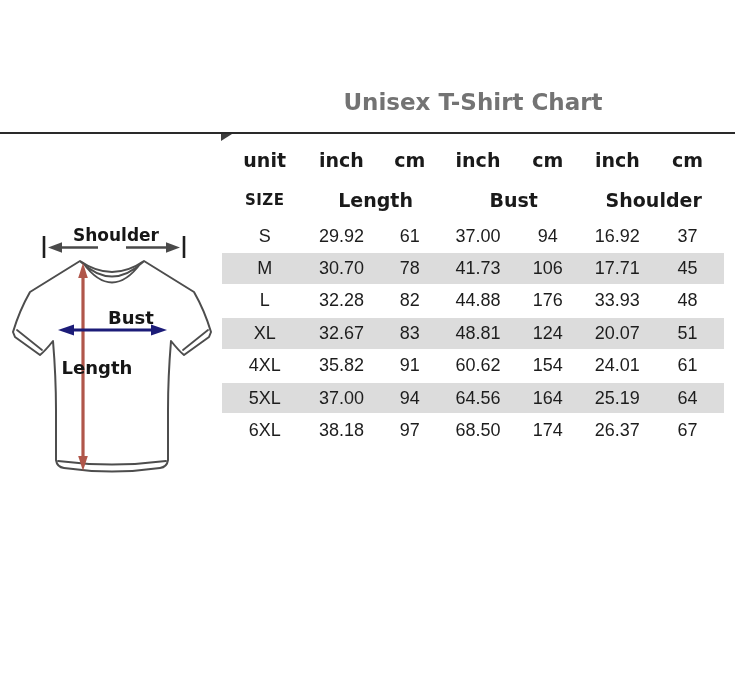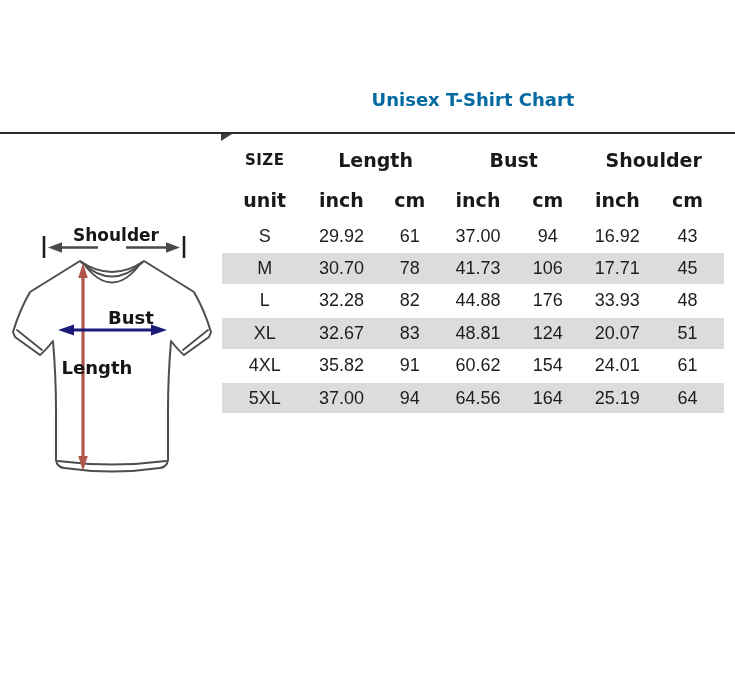--- a/index.html
+++ b/index.html
@@ -9,22 +9,22 @@
     font-family: "Liberation Sans", sans-serif;
     position: relative;
     overflow: hidden;
   }
   .page-title {
     position: absolute;
     left: 222px; top: 89px; width: 502px;
     text-align: center;
     font-family: "DejaVu Sans", sans-serif;
     font-weight: bold;
-    font-size: 18px;
-    color: #0369a1;
+    font-size: 23px;
+    color: #737373;
     white-space: nowrap;
   }
   .top-line {
     position: absolute;
     left: 0; top: 132px;
     width: 735px; height: 2px;
     background: #2a2a2a;
   }
   .corner-mark {
     position: absolute;
@@ -141,44 +141,44 @@
     <col style="width:17%">
       <col style="width:13.6%">
       <col style="width:13.6%">
     <col style="width:13.6%">
       <col style="width:14.2%">
       <col style="width:13.5%">
       <col style="width:14.5%">
   </colgroup>
   <thead>
     <tr>
-      <th class="size-h">SIZE</th>
-      <th colspan="2">Length</th>
-      <th colspan="2">Bust</th>
-      <th colspan="2">Shoulder</th>
-    </tr>
-    <tr>
       <th>unit</th>
       <th>inch</th>
       <th>cm</th>
       <th>inch</th>
       <th>cm</th>
       <th>inch</th>
       <th>cm</th>
     </tr>
+    <tr>
+      <th class="size-h">SIZE</th>
+      <th colspan="2">Length</th>
+      <th colspan="2">Bust</th>
+      <th colspan="2">Shoulder</th>
+    </tr>
   </thead>
   <tbody>
     <tr>
       <td>S</td>
       <td>29.92</td>
       <td>61</td>
       <td>37.00</td>
       <td>94</td>
       <td>16.92</td>
-      <td>43</td>
+      <td>37</td>
     </tr>
     <tr class="striped">
       <td>M</td>
       <td>30.70</td>
       <td>78</td>
       <td>41.73</td>
       <td>106</td>
       <td>17.71</td>
       <td>45</td>
     </tr>
@@ -211,14 +211,23 @@
     </tr>
     <tr class="striped">
       <td>5XL</td>
       <td>37.00</td>
       <td>94</td>
       <td>64.56</td>
       <td>164</td>
       <td>25.19</td>
       <td>64</td>
     </tr>
+    <tr>
+      <td>6XL</td>
+      <td>38.18</td>
+      <td>97</td>
+      <td>68.50</td>
+      <td>174</td>
+      <td>26.37</td>
+      <td>67</td>
+    </tr>
   </tbody>
 </table>
 
 </body></html>

